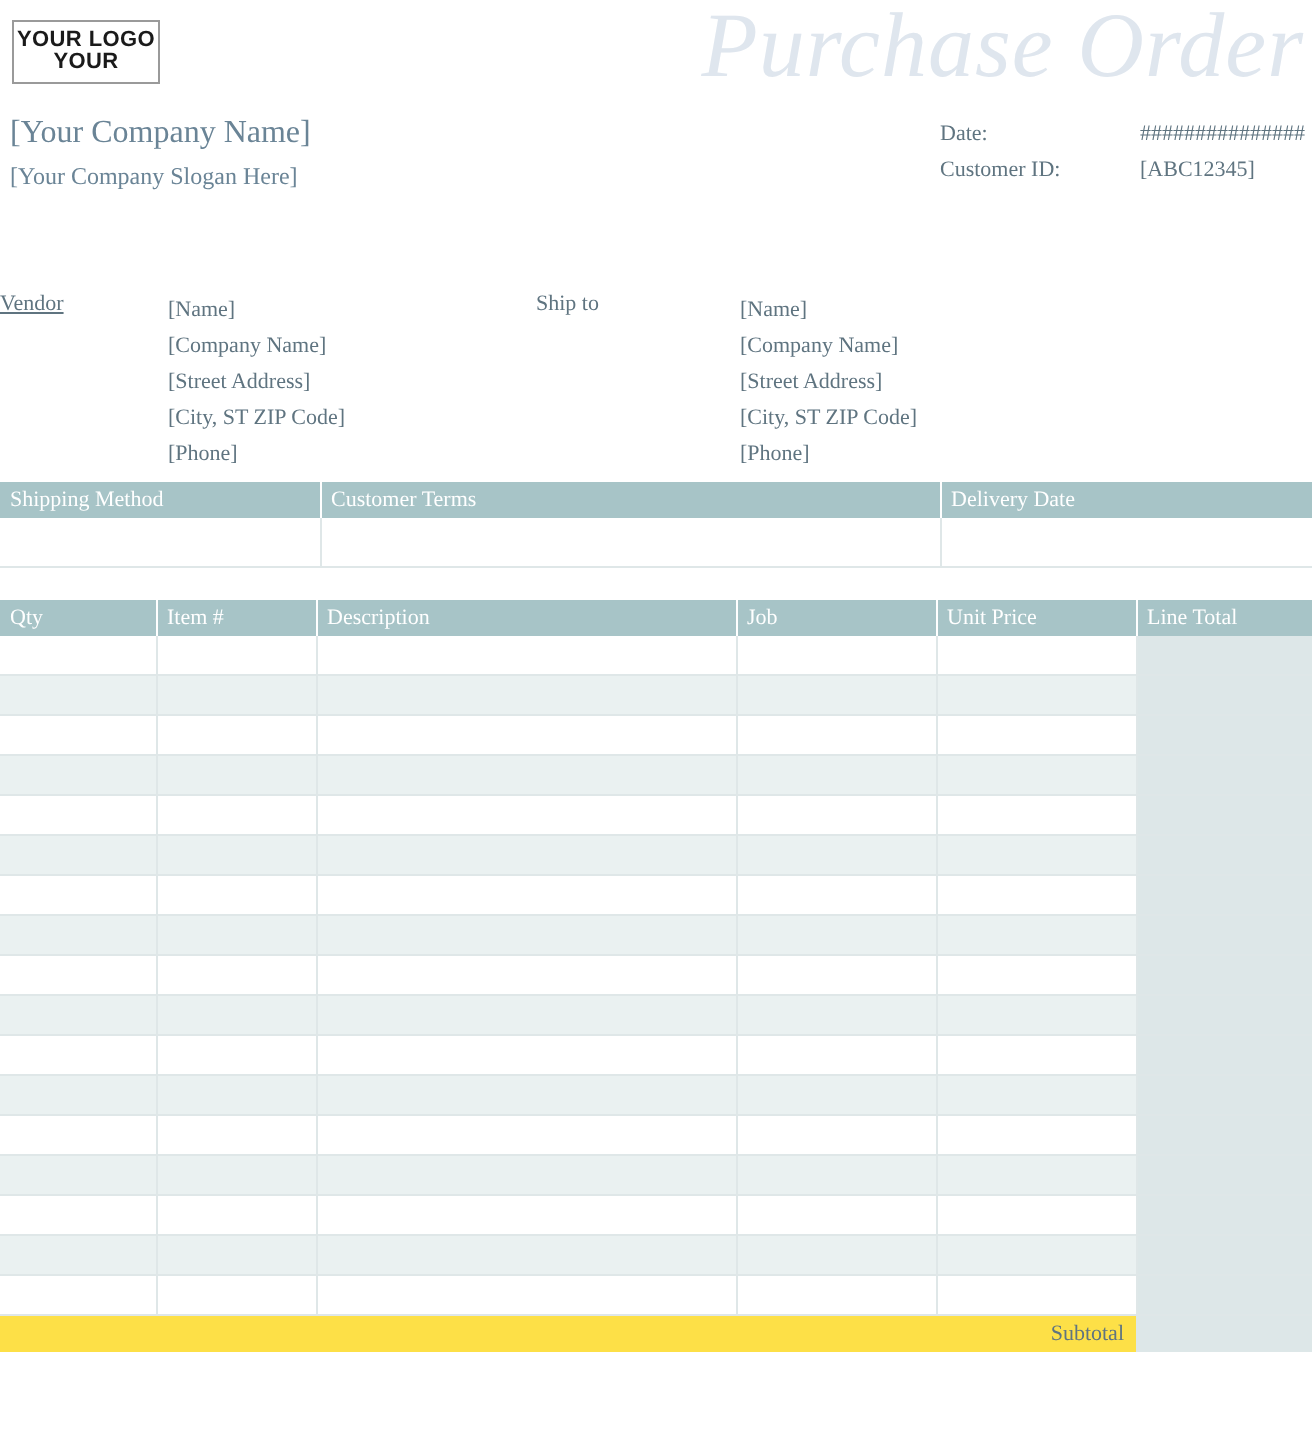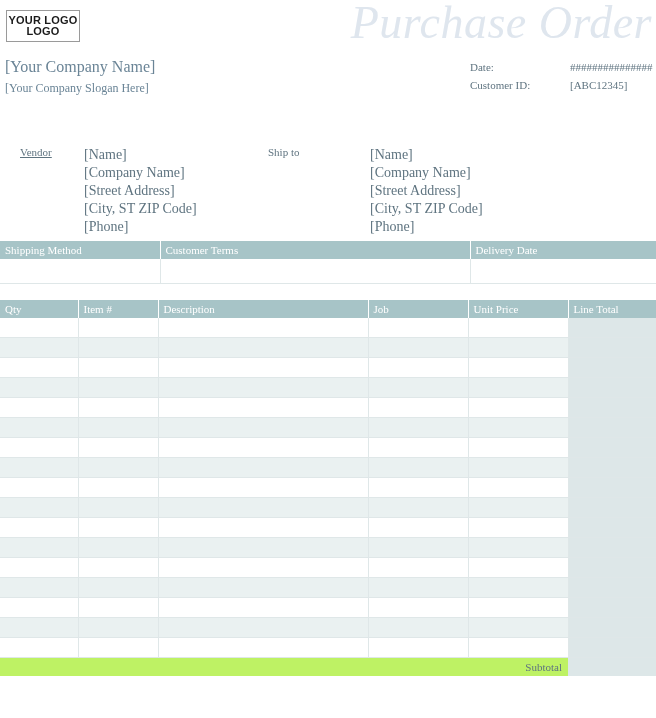--- a/index.html
+++ b/index.html
@@ -98,25 +98,25 @@
     height: 95px;
     margin-top: 4px;
   }
   .party-label {
     position: absolute;
     font-size: 11px;
     color: #5f7480;
   }
   .party-block {
     position: absolute;
-    font-size: 14px;
+    font-size: 11px;
     line-height: 18px;
     color: #5f7480;
   }
-  .vendor-label { left: 20px; top: 8px; text-decoration: underline; }
+  .vendor-label { left: 0; top: 8px; text-decoration: underline; }
   .vendor-block { left: 84px; top: 8px; }
   .shipto-label { left: 268px; top: 8px; }
   .shipto-block { left: 370px; top: 8px; }
 
   
   .grid {
     width: 656px;
     border-collapse: collapse;
     table-layout: fixed;
   }
@@ -156,33 +156,33 @@
   .items-table tr.even td.total-col {
     background: #dde7e8;
   }
   .subtotal-row td {
     border-bottom: none;
     border-right: none;
     height: 18px;
     text-align: right;
     font-size: 11px;
     padding-right: 6px;
-    background: #bef264;
+    background: #fde047;
   }
   .subtotal-row td.total-col { background: #dde7e8; }
   .subtotal-label { color: #5f7480; }
 </style>
 </head>
 <body>
 
 <div class="header">
   <div class="logo-box">
     <div class="logo-text">
       <span>YOUR LOGO</span><br>
-      <span>LOGO</span>
+      <span>YOUR</span>
     </div>
   </div>
   <div class="doc-title">Purchase Order</div>
 </div>
 
 <div class="identity-row">
   <div class="company-name">[Your Company Name]</div>
   <div class="company-slogan">[Your Company Slogan Here]</div>
 
   <table class="meta-table">

